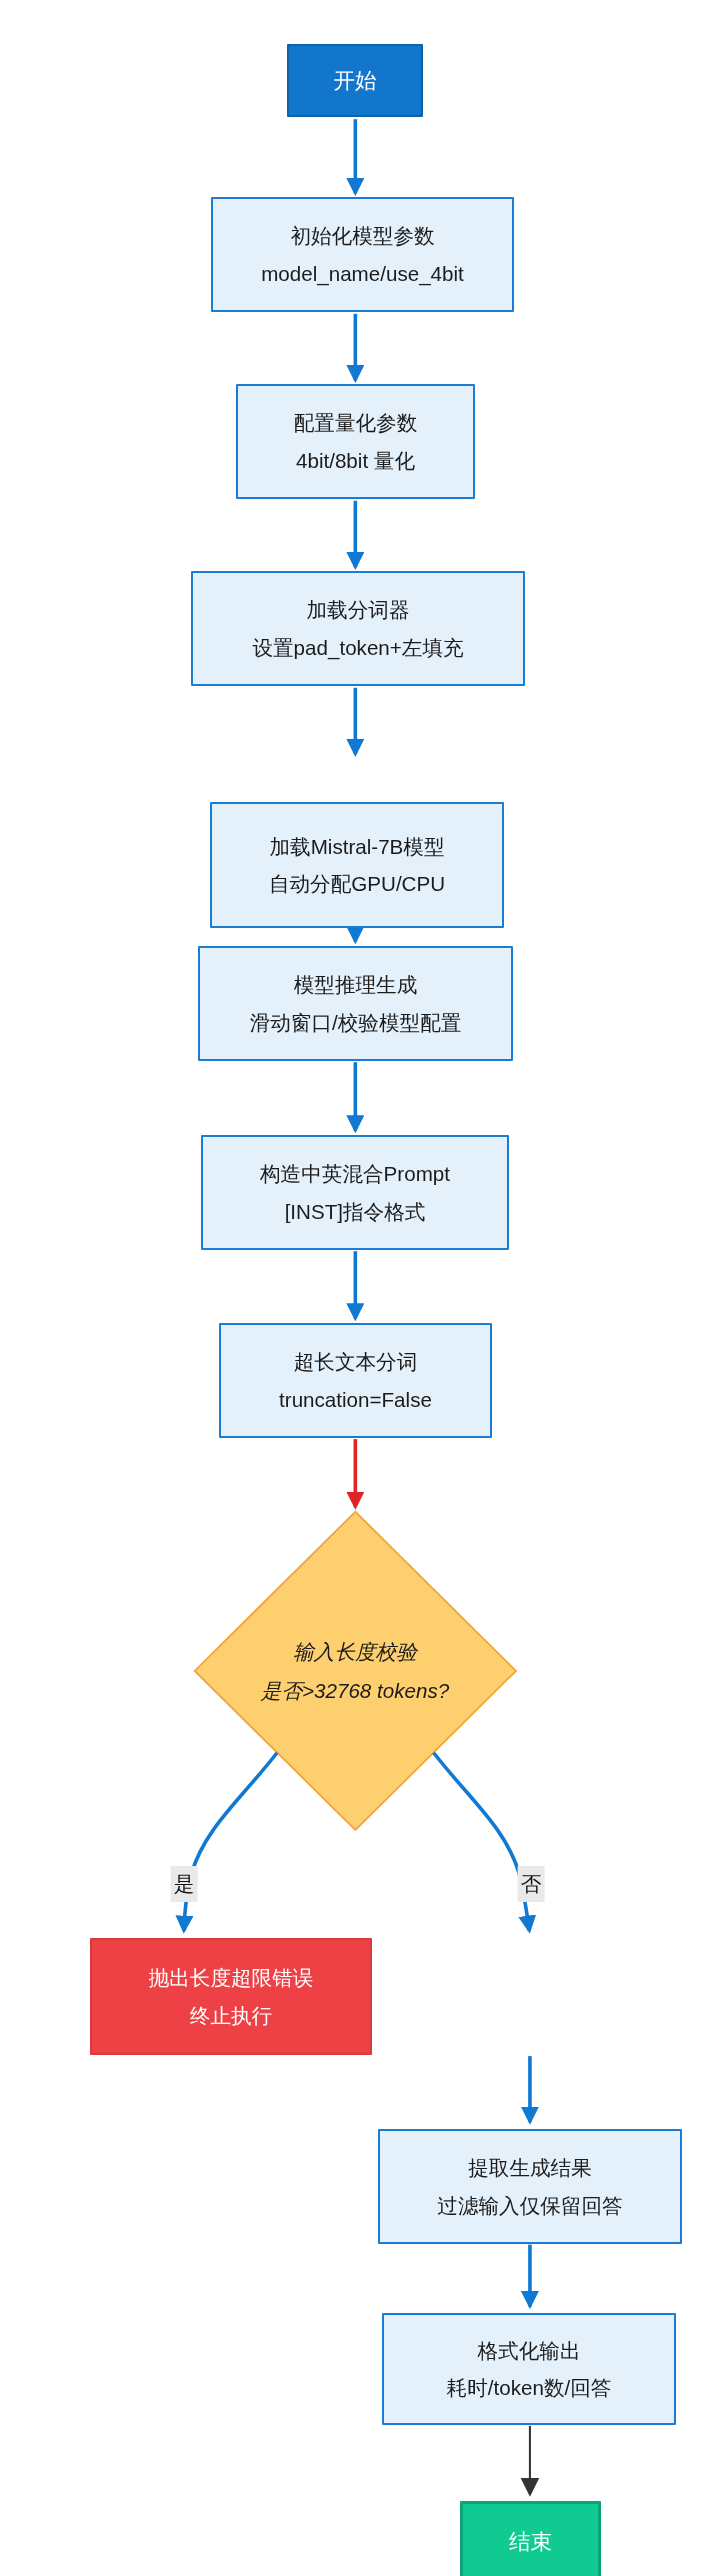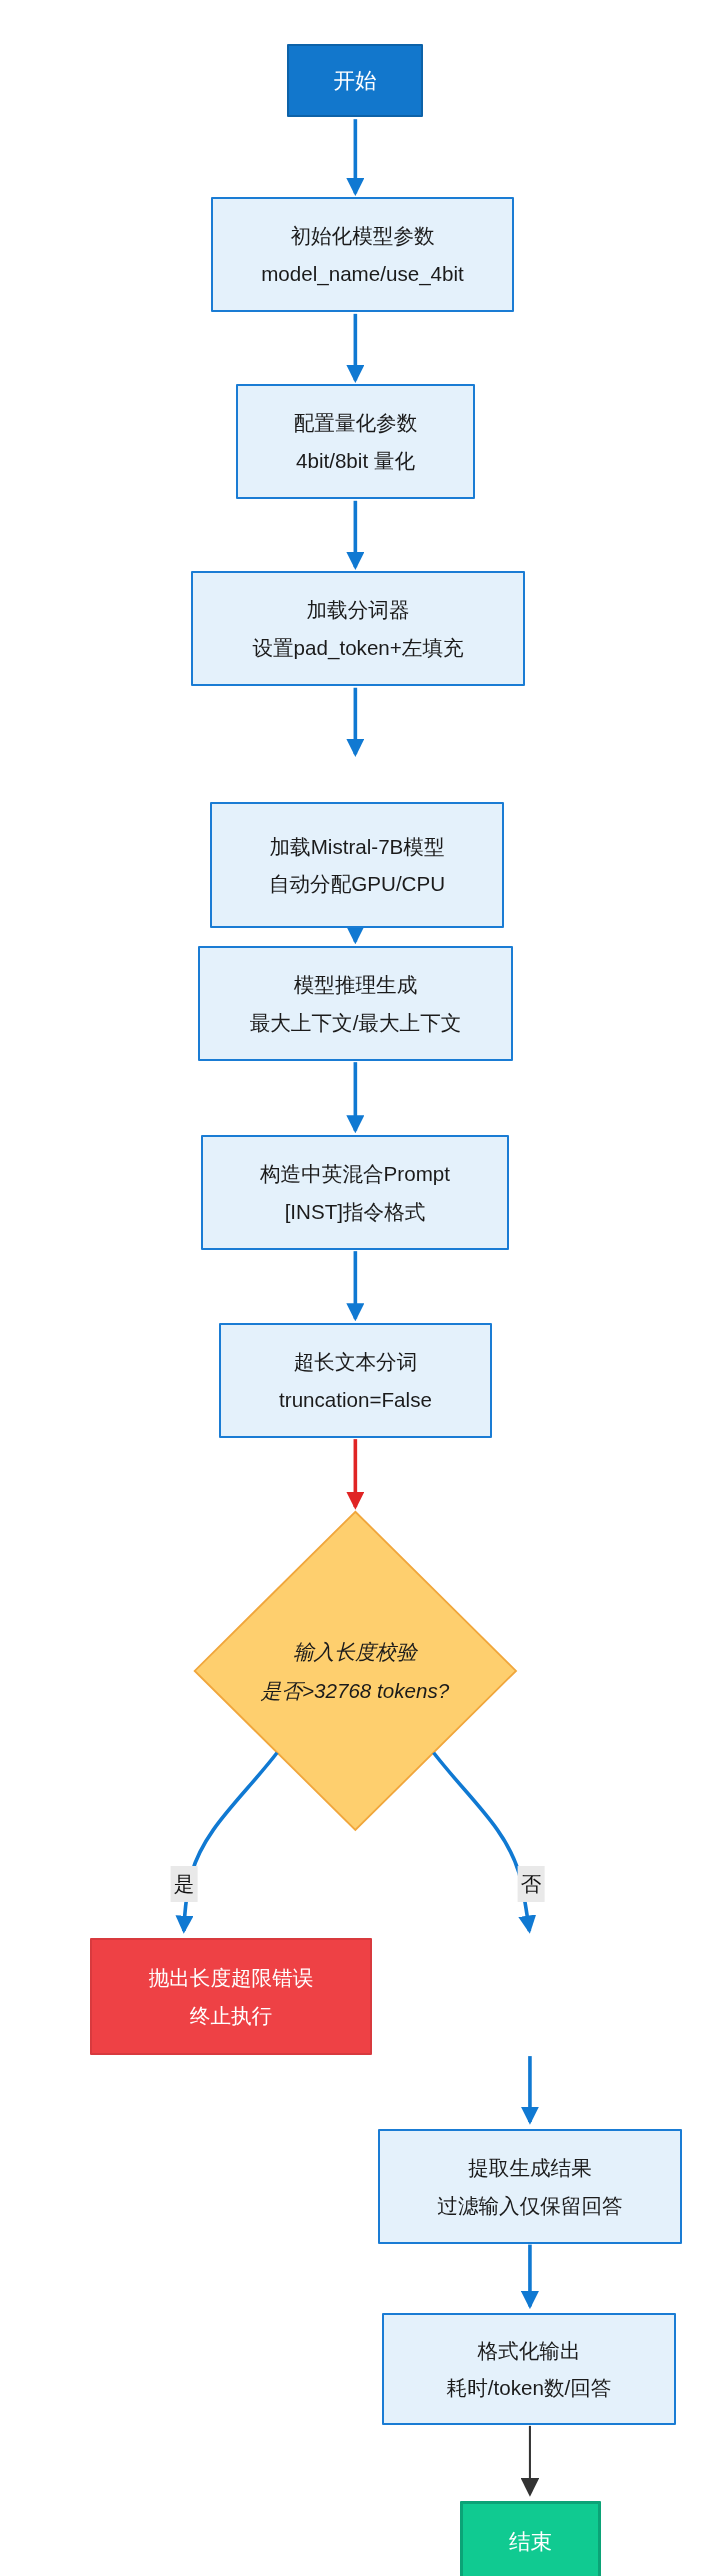--- a/index.html
+++ b/index.html
@@ -99,21 +99,21 @@
     <div>设置pad_token+左填充</div>
   </div>
 
   <div class="node process" style="left:210px;top:802px;width:294px;height:126px">
     <div>加载Mistral-7B模型</div>
     <div>自动分配GPU/CPU</div>
   </div>
 
   <div class="node process" style="left:198px;top:946px;width:315px;height:115px">
     <div>模型推理生成</div>
-    <div>最大上下文/最大上下文</div>
+    <div>滑动窗口/校验模型配置</div>
   </div>
 
   <div class="node process" style="left:201px;top:1135px;width:308px;height:115px">
     <div>构造中英混合Prompt</div>
     <div>[INST]指令格式</div>
   </div>
 
   <div class="node process" style="left:219px;top:1323px;width:273px;height:115px">
     <div>超长文本分词</div>
     <div>truncation=False</div>

